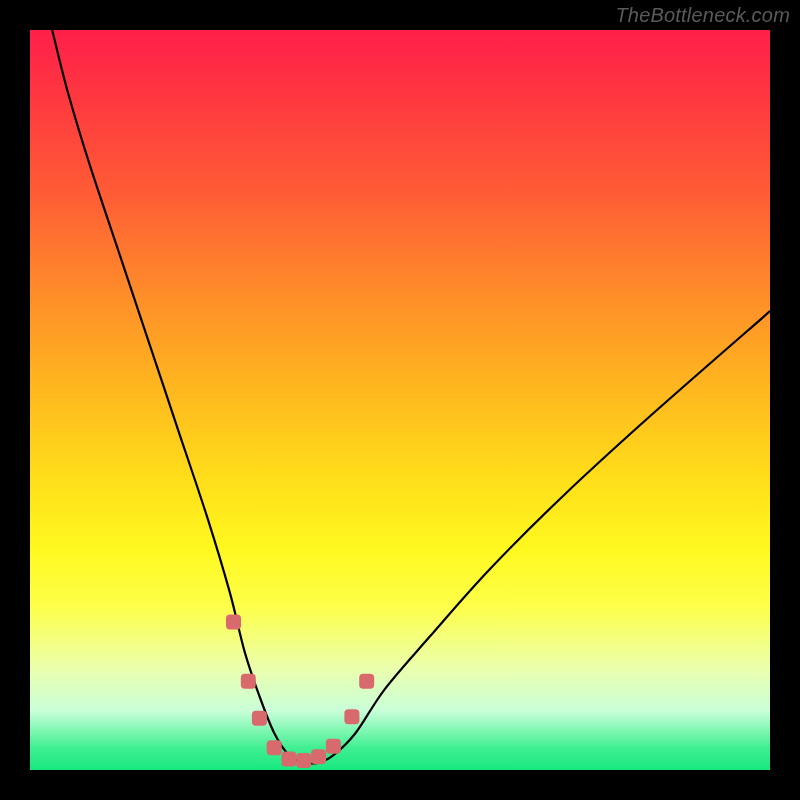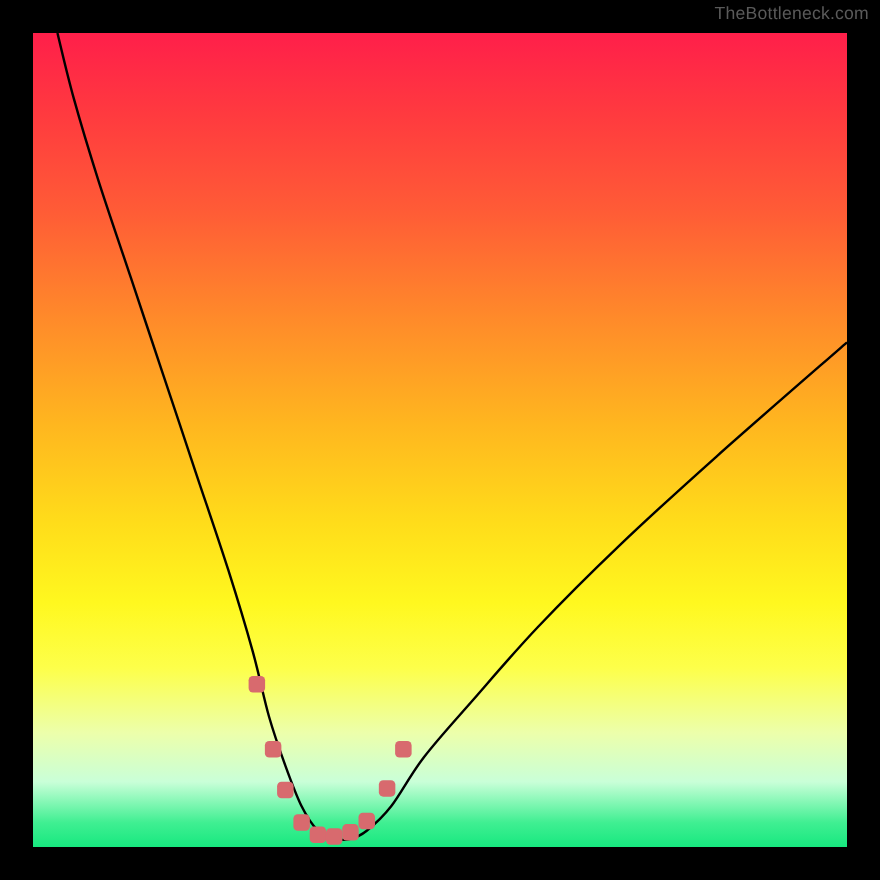--- a/index.html
+++ b/index.html
@@ -15,24 +15,25 @@
     position: relative;
     width: 800px;
     height: 800px;
     background: #000;
   }
   .watermark {
     position: absolute;
     top: 4px;
     right: 10px;
     color: #5a5a5a;
-    font-size: 16px;
+    font-size: 20px;
     font-weight: 500;
     letter-spacing: 0.2px;
     user-select: none;
+    font-style: italic;
   }
   .plot-area {
     position: absolute;
     left: 30px;
     top: 30px;
     width: 740px;
     height: 740px;
     background: linear-gradient(
       to bottom,
       #ff1f4a 0%,

